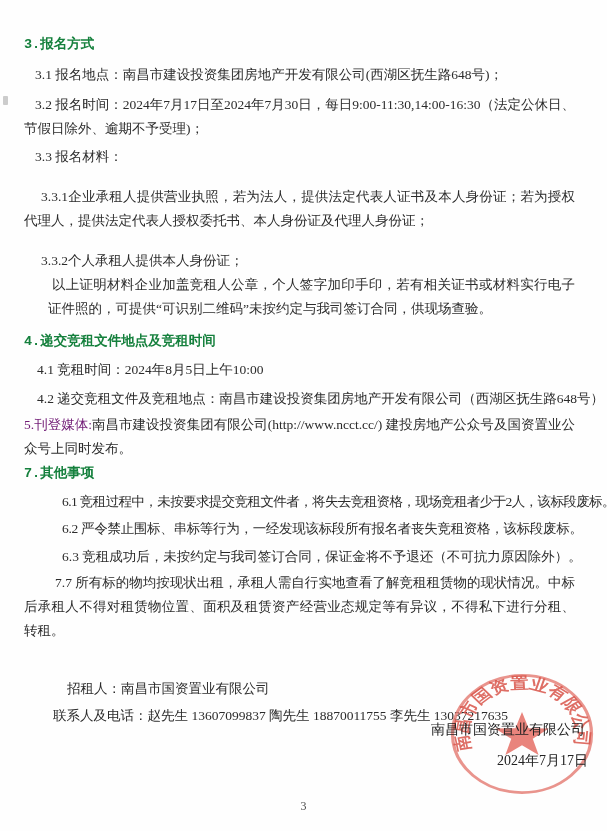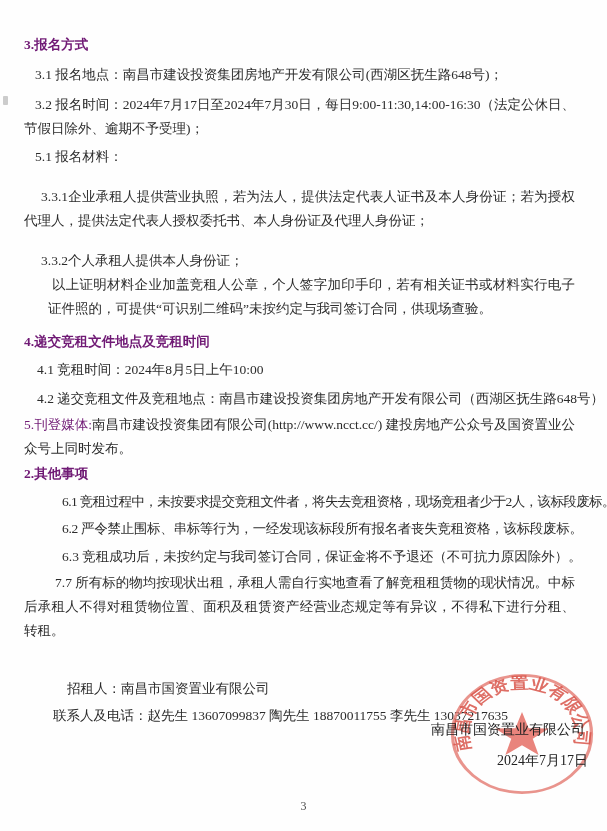--- a/index.html
+++ b/index.html
@@ -18,21 +18,21 @@
     background:#fefefe;
   }
   p,h3{
     margin:0;
     font-size:13.5px;
     line-height:24px;
     font-weight:normal;
     text-align:justify;
     color:#2b2b2b;
   }
-  h3{font-weight:bold;color:#701a75;}
+  h3{font-weight:bold;color:#15803d;font-family:Liberation Mono, monospace;}
   .mt6{margin-top:6px;}
   .mt5{margin-top:5px;}
   .mt4{margin-top:4px;}
   .mt3{margin-top:3px;}
   .mt2{margin-top:2px;}
   .mt1{margin-top:1px;}
   .mt0{margin-top:0;}
   .mt9{margin-top:9px;}
   .mt34{margin-top:34px;}
   .ind11{text-indent:11px;}
@@ -72,32 +72,32 @@
 </head>
 <body>
 
 <div class="page">
 
   <div class="artifact"></div>
 
   <h3>3.报名方式</h3>
   <p class="mt6 ind11">3.1 报名地点：南昌市建设投资集团房地产开发有限公司(西湖区抚生路648号)；</p>
   <p class="mt6 ind11">3.2 报名时间：2024年7月17日至2024年7月30日，每日9:00-11:30,14:00-16:30（法定公休日、节假日除外、逾期不予受理)；</p>
-  <p class="mt4 ind11">5.1 报名材料：</p>
+  <p class="mt4 ind11">3.3 报名材料：</p>
   <p class="mt1 ind17">3.3.1企业承租人提供营业执照，若为法人，提供法定代表人证书及本人身份证；若为授权代理人，提供法定代表人授权委托书、本人身份证及代理人身份证；</p>
   <p class="mt2 ind17">3.3.2个人承租人提供本人身份证；</p>
   <p class="mt0 note">以上证明材料企业加盖竞租人公章，个人签字加印手印，若有相关证书或材料实行电子证件照的，可提供“可识别二维码”未按约定与我司签订合同，供现场查验。</p>
 
   <h3 class="mt9">4.递交竞租文件地点及竞租时间</h3>
   <p class="mt4 ind13">4.1 竞租时间：2024年8月5日上午10:00</p>
   <p class="mt5 ind13 nowrap">4.2 递交竞租文件及竞租地点：南昌市建设投资集团房地产开发有限公司（西湖区抚生路648号）</p>
 
   <p class="mt2"><span class="bold-lead">5.刊登媒体:</span><span>南昌市建设投资集团有限公司(http://www.ncct.cc/) 建投房地产公众号及国资置业公众号上同时发布。</span></p>
 
-  <h3 class="mt1">2.其他事项</h3>
+  <h3 class="mt1">7.其他事项</h3>
   <p class="mt4 ind38 tight">6.1 竞租过程中，未按要求提交竞租文件者，将失去竞租资格，现场竞租者少于2人，该标段废标。</p>
   <p class="mt3 ind38 tight2">6.2 严令禁止围标、串标等行为，一经发现该标段所有报名者丧失竞租资格，该标段废标。</p>
   <p class="mt4 ind38 nowrap">6.3 竞租成功后，未按约定与我司签订合同，保证金将不予退还（不可抗力原因除外）。</p>
   <p class="mt2 ind31">7.7 所有标的物均按现状出租，承租人需自行实地查看了解竞租租赁物的现状情况。中标后承租人不得对租赁物位置、面积及租赁资产经营业态规定等有异议，不得私下进行分租、转租。</p>
 
   <p class="mt34 ind43">招租人：南昌市国资置业有限公司</p>
   <p class="mt3 ind29 nowrap">联系人及电话：赵先生 13607099837 陶先生 18870011755 李先生 13037217635</p>
 
   <svg class="seal" viewBox="0 0 140 140" preserveAspectRatio="none">
     <circle cx="70" cy="70" r="64" fill="none" stroke="#dd5a50" stroke-width="3" opacity="0.65"></circle>

